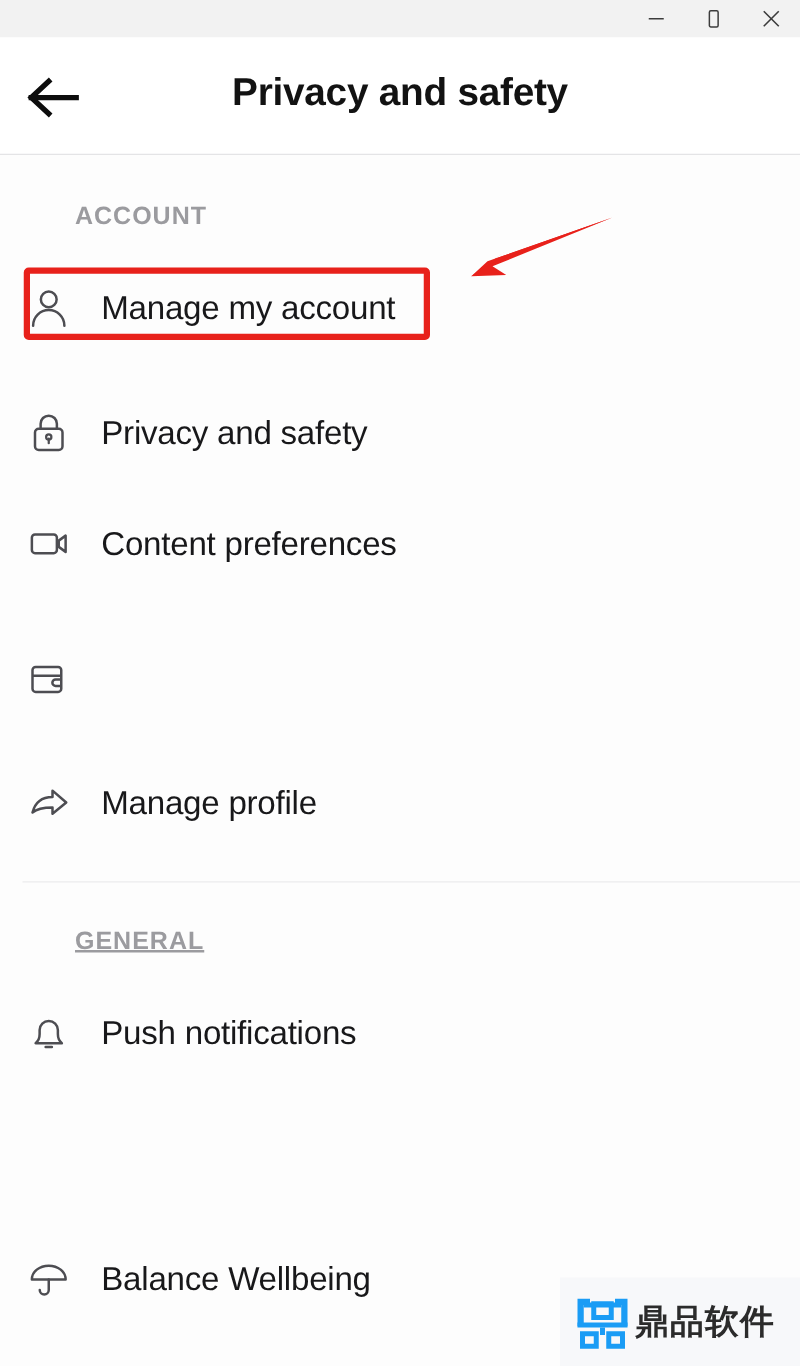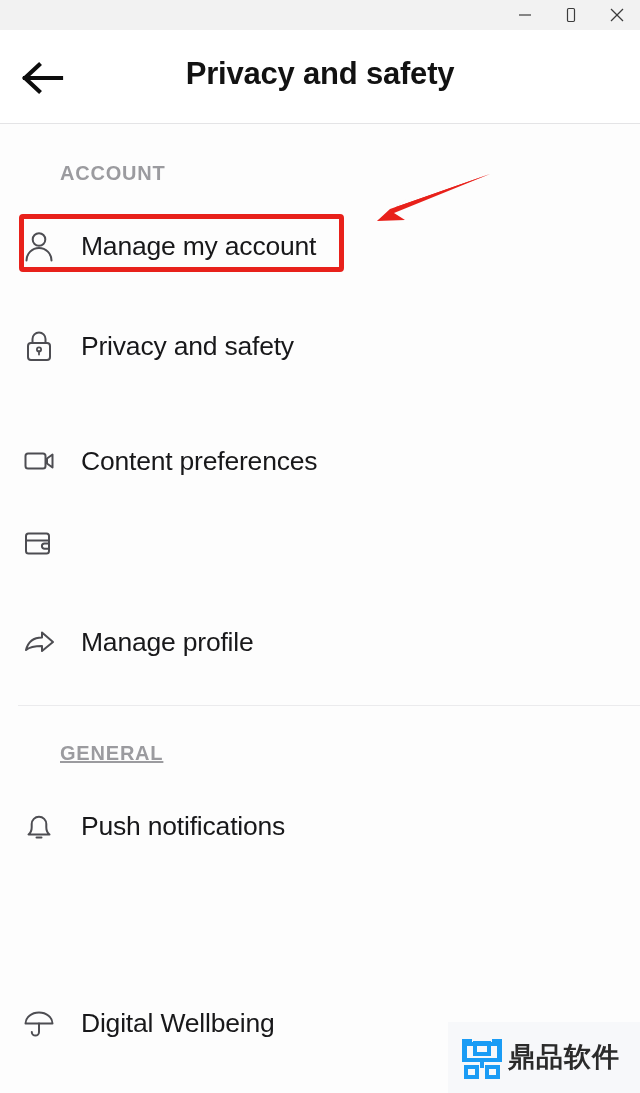--- a/index.html
+++ b/index.html
@@ -118,21 +118,21 @@
     left: 81px;
     font-size: 26.5px;
     color: #18181a;
     letter-spacing: -0.2px;
     white-space: nowrap;
   }
 
   
   #row-manage-account { top: 86px; }
   #row-privacy-safety { top: 186px; }
-  #row-content-prefs  { top: 301px; }
+  #row-content-prefs  { top: 275px; }
   #row-balance        { top: 383px; }
   #row-share-profile  { top: 482px; }
   #row-push-notif     { top: 666px; }
   #row-language       { top: 765px; }
   #row-digital-wb     { top: 863px; }
 
   .section-divider {
     position: absolute;
     left: 18px; top: 581px;
     width: 622px; height: 1px;
@@ -288,21 +288,21 @@
   </div>
 
 
   <div class="row" id="row-digital-wb">
     <span class="row-icon">
       <svg width="36" height="36" viewBox="0 0 36 36">
         <path d="M4.5 18.5 a13.5 11 0 0 1 27 0 Z" fill="none" stroke="#4d4d52" stroke-width="2" stroke-linejoin="round"></path>
         <path d="M18 18.5 V27 a3.6 3.6 0 0 1 -7.2 0" fill="none" stroke="#4d4d52" stroke-width="2" stroke-linecap="round"></path>
       </svg>
     </span>
-    <span class="row-label">Digital Wellbeing</span>
+    <span class="row-label">Balance Wellbeing</span>
   </div>
 </div>
 
 <div class="anno-box"></div>
 <svg class="anno-arrow" viewBox="0 0 150 80">
   <path d="M130 9 L36 42 L47 34 L17 56 L45 55 L34 48 Z" fill="#e8211b"></path>
   <path d="M130 9 L30 47 L22 54 L17 56 L30 44 Z" fill="#e8211b"></path>
 </svg>
 
 <div class="watermark-panel"></div>

